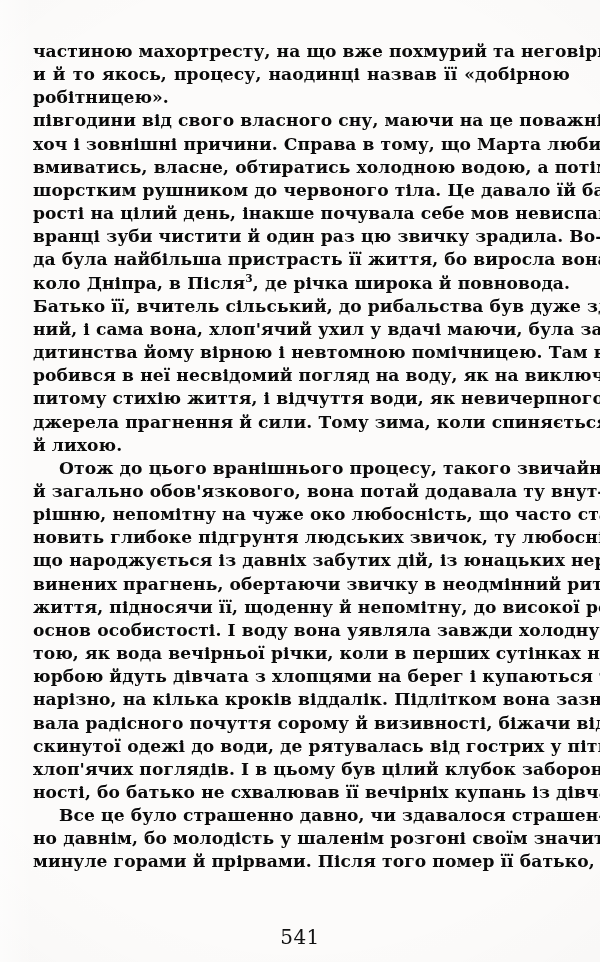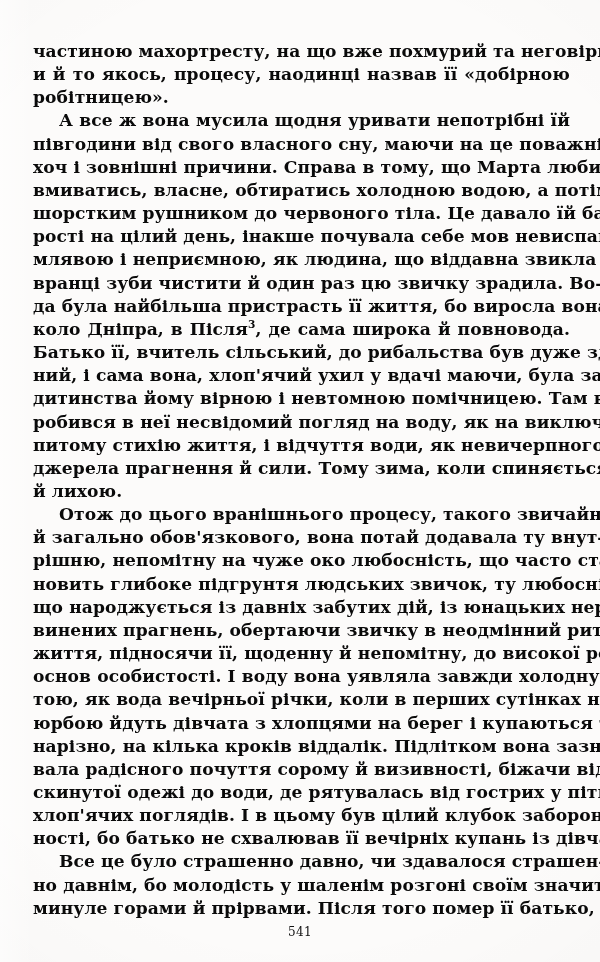--- a/index.html
+++ b/index.html
@@ -75,21 +75,21 @@
   }
 
   .folio {
     position: absolute;
     left: 0;
     right: 0;
     top: 925px;
     text-align: center;
     font-family: "DejaVu Serif", "Liberation Serif", serif;
     font-weight: 400;
-    font-size: 12px;
+    font-size: 20px;
     color: #121212;
     letter-spacing: 0.4px;
   }
 
   
   .page::after {
     content: "";
     position: absolute;
     left: 0; top: 0; bottom: 0;
     width: 34px;
@@ -104,31 +104,29 @@
 
   <div class="textblock">
 
     <p class="para">
       <span class="ln">частиною махортресту, на що вже похмурий та неговіркий,</span>
       <span class="ln">и й то якось, процесу, наодинці назвав її «добірною</span>
       <span class="ln last">робітницею».</span>
     </p>
 
     <p class="para">
-      <span class="ln indent">А все ж вона мусила щодня уривати непотрібні їй</span>
       <span class="ln">півгодини від свого власного сну, маючи на це поважні,</span>
       <span class="ln">хоч і зовнішні причини. Справа в тому, що Марта любила</span>
       <span class="ln">вмиватись, власне, обтиратись холодною водою, а потім</span>
       <span class="ln">шорстким рушником до червоного тіла. Це давало їй бадьо-</span>
       <span class="ln">рості на цілий день, інакше почувала себе мов невиспаною,</span>
-      <span class="ln">млявою і неприємною, як людина, що віддавна звикла</span>
       <span class="ln">вранці зуби чистити й один раз цю звичку зрадила. Во-</span>
       <span class="ln">да була найбільша пристрасть її життя, бо виросла вона</span>
 
-      <span class="ln"><span>коло Дніпра, в Після</span><sup class="fn">3</sup><span>, де сама широка й повновода.</span></span>
+      <span class="ln"><span>коло Дніпра, в Після</span><sup class="fn">3</sup><span>, де річка широка й повновода.</span></span>
       <span class="ln">Батько її, вчитель сільський, до рибальства був дуже здіб-</span>
       <span class="ln">ний, і сама вона, хлоп'ячий ухил у вдачі маючи, була за</span>
       <span class="ln">дитинства йому вірною і невтомною помічницею. Там ви-</span>
       <span class="ln">робився в неї несвідомий погляд на воду, як на виключну</span>
       <span class="ln">питому стихію життя, і відчуття води, як невичерпного</span>
       <span class="ln">джерела прагнення й сили. Тому зима, коли спиняється</span>
       <span class="ln last">й лихою.</span>
     </p>
 
     <p class="para">

